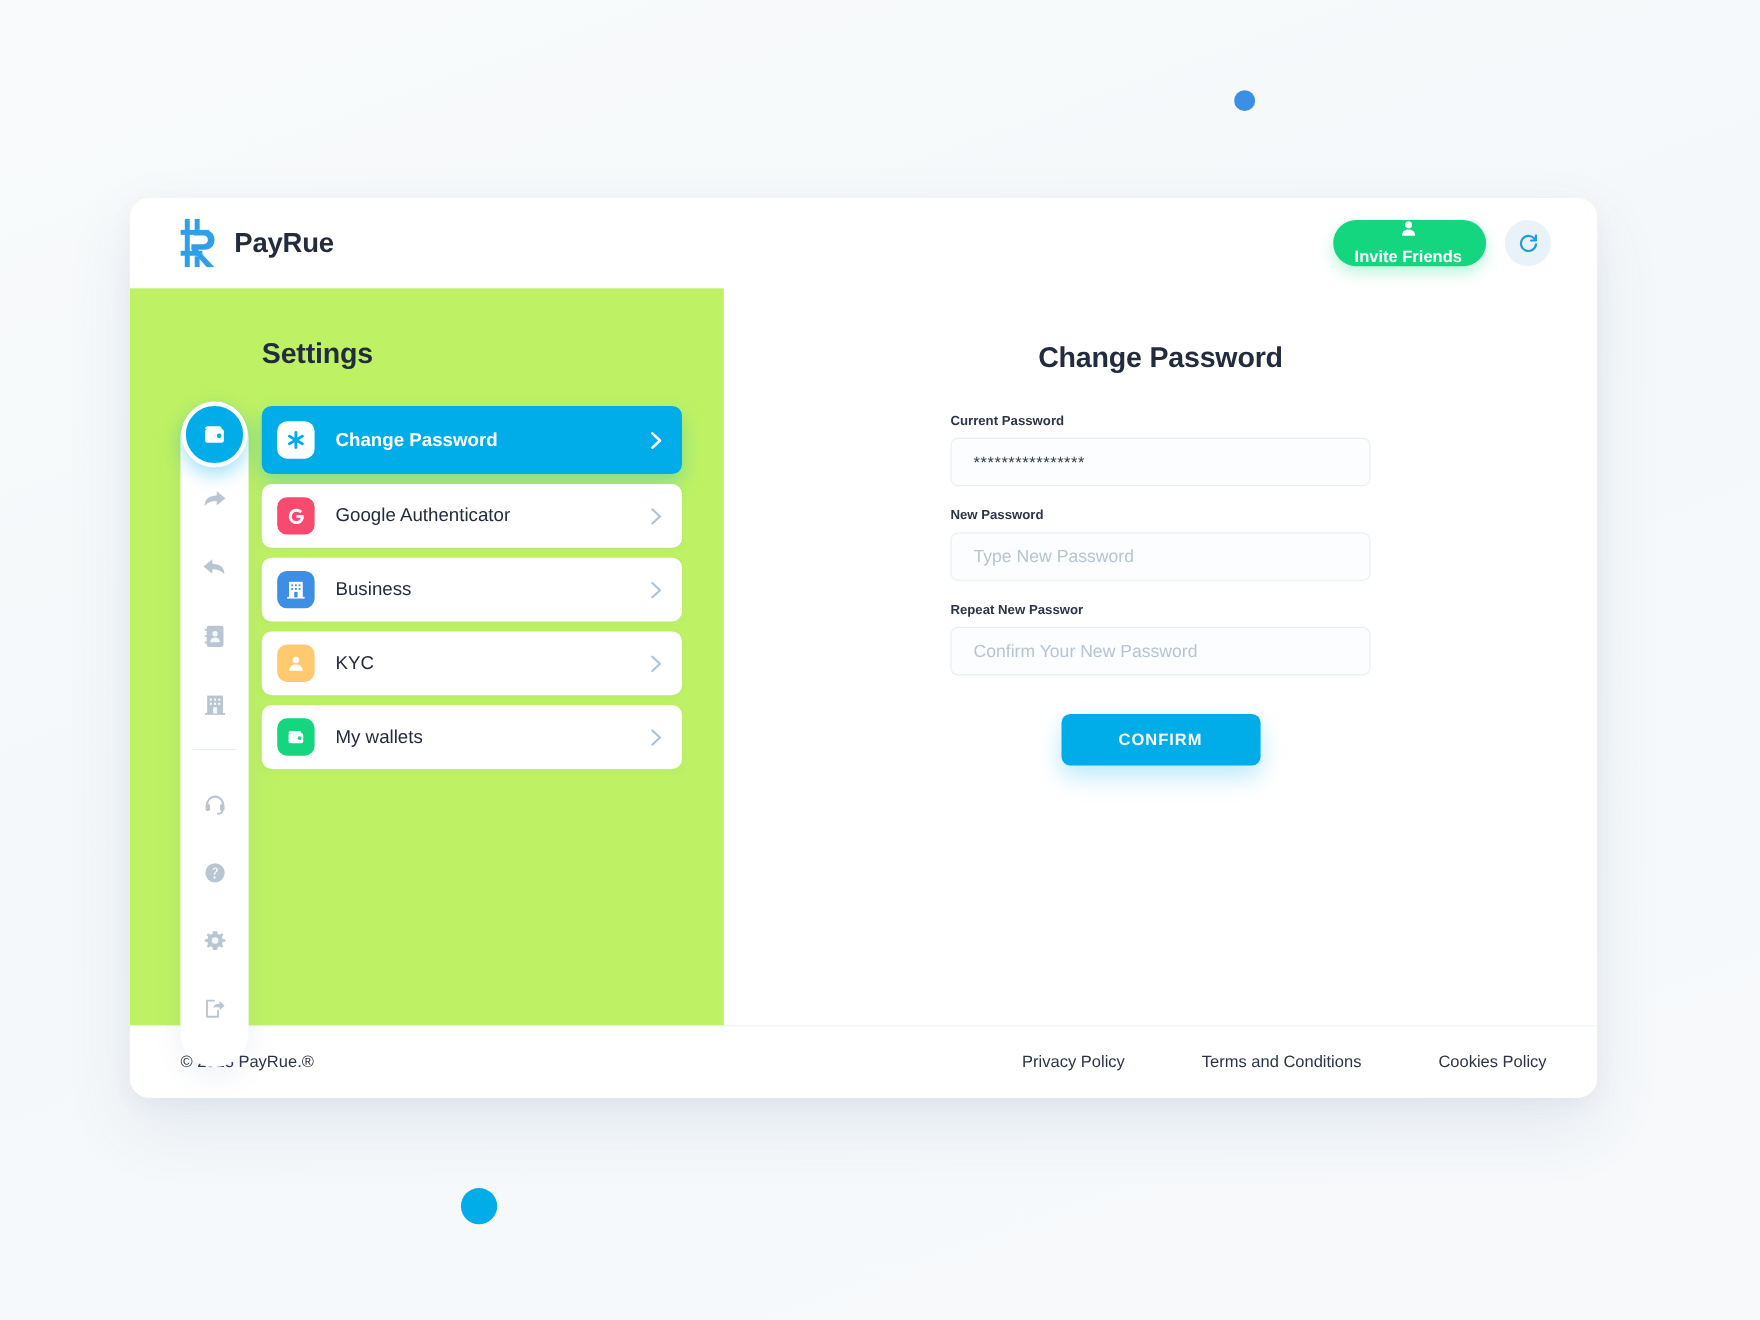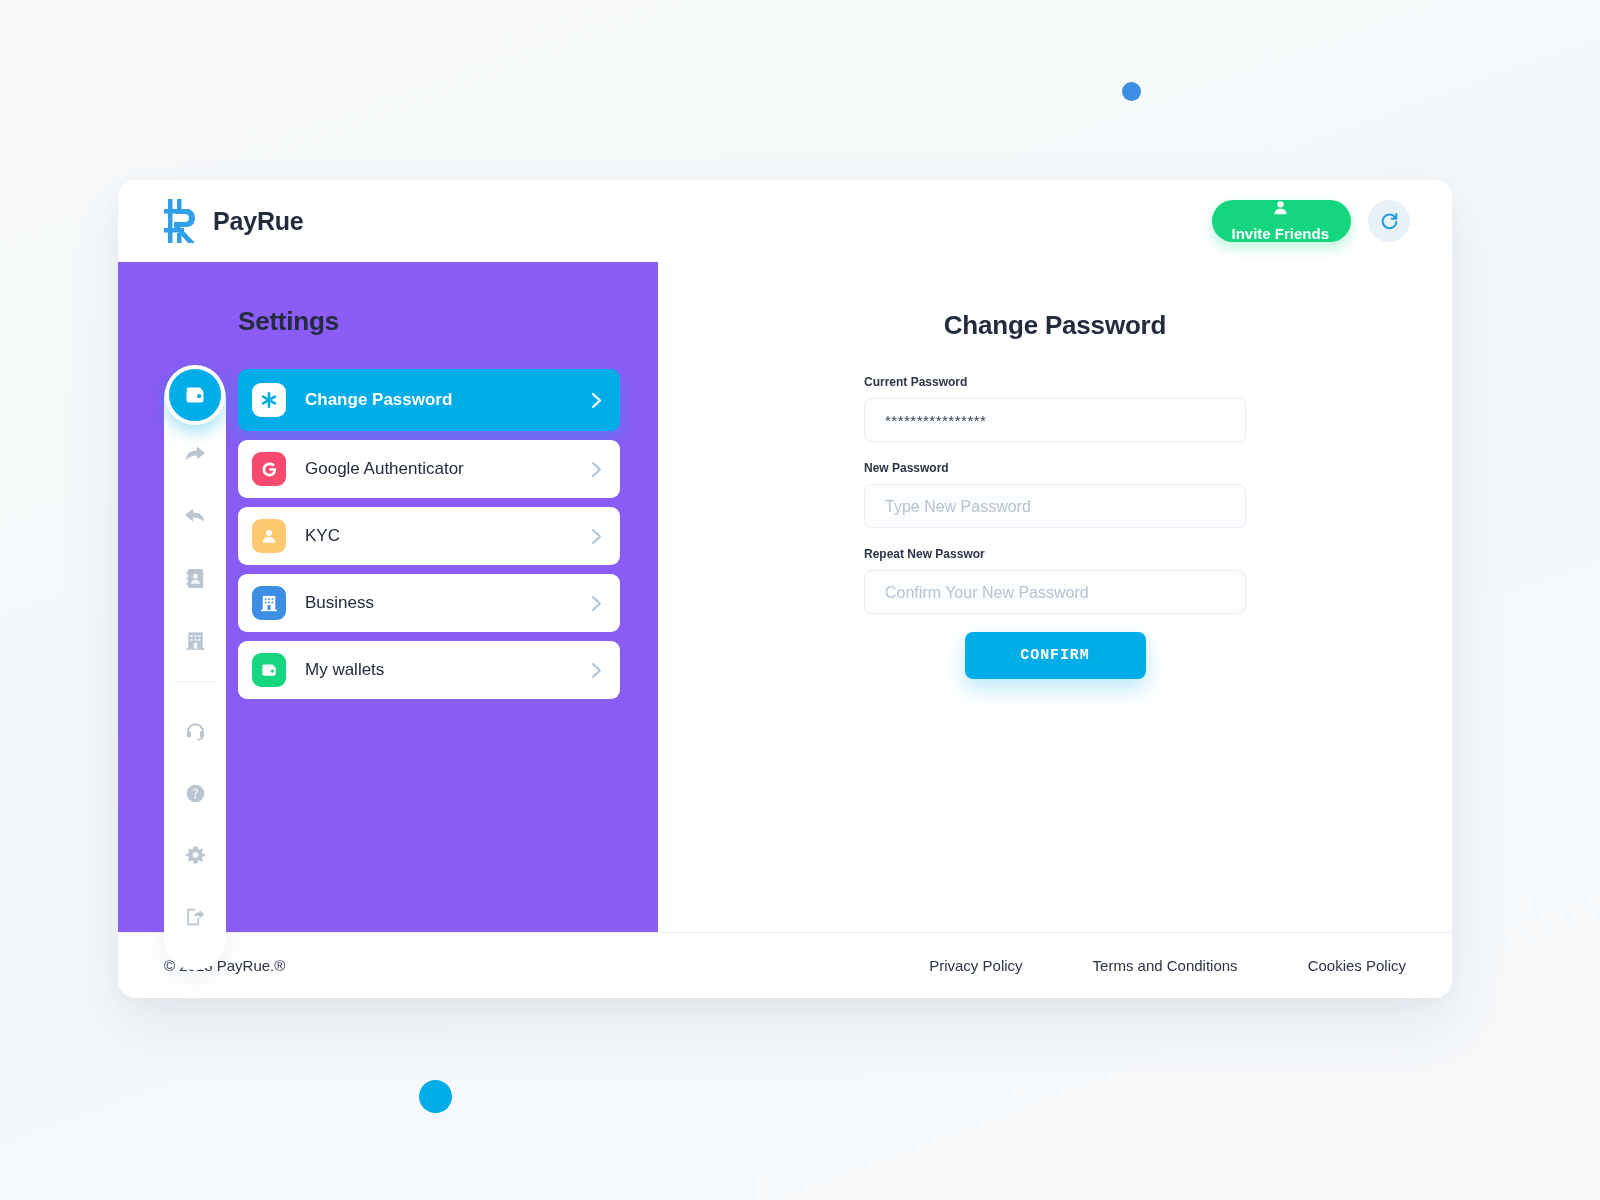--- a/index.html
+++ b/index.html
@@ -115,21 +115,21 @@
     flex: 1 1 auto;
     display: flex;
     min-height: 0;
     position: relative;
   }
 
   
   .settings-panel {
     width: 540px;
     flex: 0 0 540px;
-    background: #8b5cf6;
+    background: #bef264;
     position: relative;
     padding: 44px 36px 0 120px;
   }
   .main-panel {
     flex: 1 1 auto;
     background: #ffffff;
     padding: 44px 40px 0 40px;
   }
 
   
@@ -280,22 +280,21 @@
     content: "";
     position: absolute;
     left: 8px; right: -16px;
     top: 10px; bottom: -8px;
     border-radius: 10px;
     background: rgba(150, 175, 200, 0.05);
     z-index: -1;
   }
   .confirm-wrap {
     text-align: center;
-    margin-top: 18px;
-    font-family: Liberation Mono, monospace;
+    margin-top: 35px;
   }
   .confirm-btn {
     border: none;
     background: #00ade9;
     color: #ffffff;
     font-family: inherit;
     font-size: 15px;
     font-weight: 700;
     letter-spacing: 0.9px;
     width: 181px;
@@ -483,35 +482,20 @@
             </div>
           </div>
 
           <div class="settings-item">
             <div class="item-tile" style="background:#f8496f">
               <svg width="21" height="21" viewBox="0 0 24 24">
                 <path d="M12 4.1 C16 4.1 18 6.6 18 6.6 L15.9 8.7 C15.9 8.7 14.4 7.1 12 7.1 C9.3 7.1 7.1 9.3 7.1 12 C7.1 14.7 9.3 16.9 12 16.9 C14.6 16.9 16.2 15.2 16.5 13.4 L12 13.4 L12 10.6 L19.4 10.6 C19.5 11.1 19.6 11.6 19.6 12.2 C19.6 16.7 16.5 19.9 12 19.9 C7.6 19.9 4.1 16.4 4.1 12 C4.1 7.6 7.6 4.1 12 4.1 Z" fill="#ffffff"></path>
               </svg>
             </div>
             <div class="item-label">Google Authenticator</div>
-            <div class="item-chevron">
-              <svg width="11" height="17" viewBox="0 0 11 17">
-                  <path d="M2 2 L9 8.5 L2 15" fill="none" stroke="#a9c3d8" stroke-width="1.9" stroke-linecap="round" stroke-linejoin="round"></path>
-                </svg>
-            </div>
-          </div>
-
-          <div class="settings-item">
-            <div class="item-tile" style="background:#ffc970">
-              <svg width="20" height="20" viewBox="0 0 24 24">
-                <circle cx="12" cy="8.4" r="3.6" fill="#ffffff"></circle>
-                <path d="M4.6 20 C4.6 15.6 7.9 13.3 12 13.3 C16.1 13.3 19.4 15.6 19.4 20 Z" fill="#ffffff"></path>
-              </svg>
-            </div>
-            <div class="item-label">KYC</div>
             <div class="item-chevron">
               <svg width="11" height="17" viewBox="0 0 11 17">
                   <path d="M2 2 L9 8.5 L2 15" fill="none" stroke="#a9c3d8" stroke-width="1.9" stroke-linecap="round" stroke-linejoin="round"></path>
                 </svg>
             </div>
           </div>
 
           <div class="settings-item">
             <div class="item-tile" style="background:#3d8fe5">
               <svg width="20" height="20" viewBox="0 0 24 24">
@@ -530,20 +514,35 @@
             </div>
             <div class="item-label">Business</div>
             <div class="item-chevron">
               <svg width="11" height="17" viewBox="0 0 11 17">
                   <path d="M2 2 L9 8.5 L2 15" fill="none" stroke="#a9c3d8" stroke-width="1.9" stroke-linecap="round" stroke-linejoin="round"></path>
                 </svg>
             </div>
           </div>
 
           <div class="settings-item">
+            <div class="item-tile" style="background:#ffc970">
+              <svg width="20" height="20" viewBox="0 0 24 24">
+                <circle cx="12" cy="8.4" r="3.6" fill="#ffffff"></circle>
+                <path d="M4.6 20 C4.6 15.6 7.9 13.3 12 13.3 C16.1 13.3 19.4 15.6 19.4 20 Z" fill="#ffffff"></path>
+              </svg>
+            </div>
+            <div class="item-label">KYC</div>
+            <div class="item-chevron">
+              <svg width="11" height="17" viewBox="0 0 11 17">
+                  <path d="M2 2 L9 8.5 L2 15" fill="none" stroke="#a9c3d8" stroke-width="1.9" stroke-linecap="round" stroke-linejoin="round"></path>
+                </svg>
+            </div>
+          </div>
+
+          <div class="settings-item">
             <div class="item-tile" style="background:#13d67f">
               <svg width="20" height="20" viewBox="0 0 24 24">
                 <path d="M4 7.2 C4 6.2 4.8 5.4 5.8 5.4 L16 5.4 C17 5.4 17.8 6.2 17.8 7.2 L17.8 8.2 L4 8.2 Z" fill="#ffffff"></path>
                 <rect x="4" y="7.8" width="16" height="11" rx="2.1" fill="#ffffff"></rect>
                 <circle cx="16" cy="13.3" r="2" fill="#13d67f"></circle>
               </svg>
             </div>
             <div class="item-label">My wallets</div>
             <div class="item-chevron">
               <svg width="11" height="17" viewBox="0 0 11 17">

